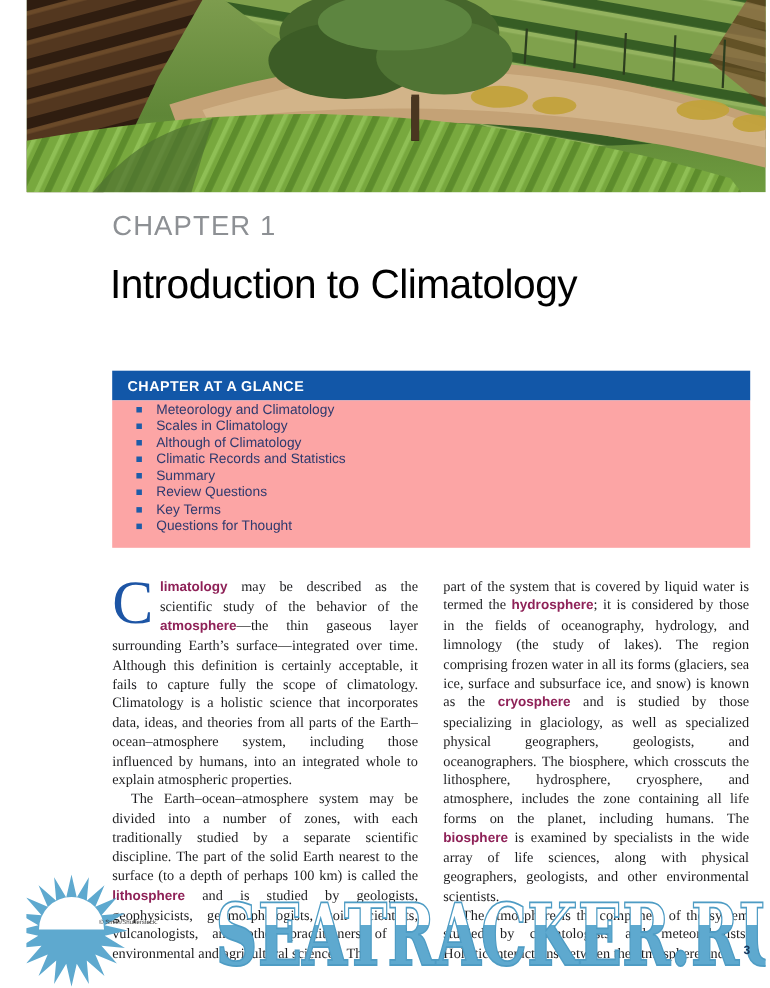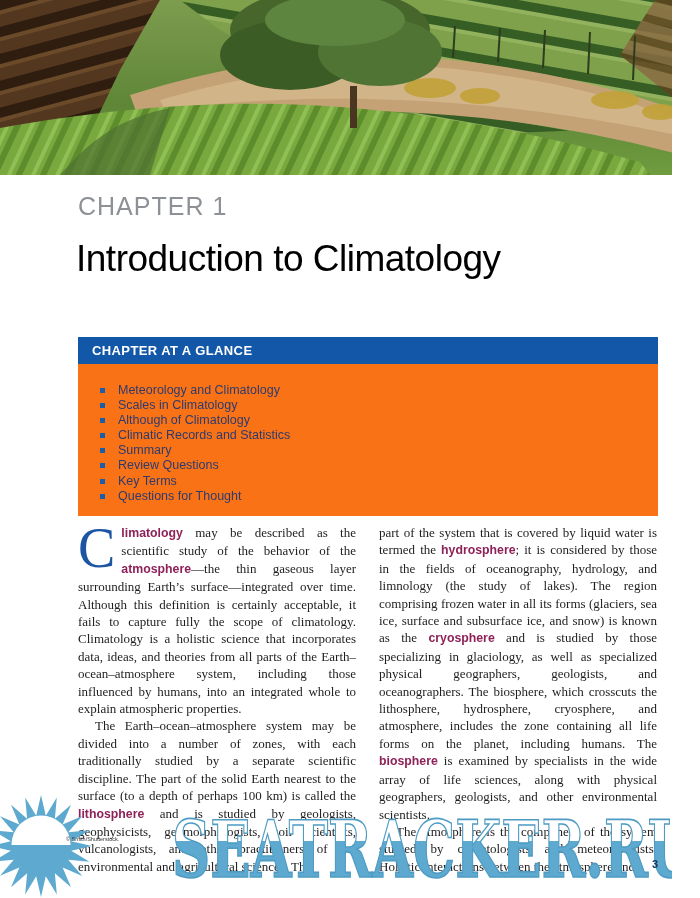--- a/index.html
+++ b/index.html
@@ -1,34 +1,34 @@
 <!DOCTYPE html>
 <html><head>
 <meta charset="utf-8">
 <style>
   html,body{margin:0;padding:0;background:#ffffff;}
   .page{position:relative;width:672px;height:898px;background:#ffffff;overflow:hidden;
-        font-family:"Liberation Serif",serif;color:#1d1d1f;}
+        font-family:"Liberation Serif",serif;color:#1d1d1f;margin-left:24px;}
 
   
   .banner{position:absolute;left:0;top:0;width:700px;height:175px;overflow:hidden;}
   .banner svg{display:block;}
 
   
   .eyebrow{position:absolute;left:78px;top:192px;font-family:"Liberation Sans",sans-serif;
            font-size:25px;font-weight:400;letter-spacing:1px;color:#8d9094;}
   .title{position:absolute;left:76px;top:238px;width:580px;font-family:"Liberation Sans",sans-serif;
          font-size:37px;font-weight:normal;color:#000000;letter-spacing:-0.5px;}
 
   
   .glance{position:absolute;left:78px;top:337px;width:580px;}
   .glance-bar{background:#1257a8;color:#ffffff;font-family:"Liberation Sans",sans-serif;
               font-weight:bold;font-size:13px;letter-spacing:0.4px;height:27px;
               line-height:27px;padding-left:14px;}
-  .glance-box{background:#f97316;padding:19px 14px 12px 22px;}
+  .glance-box{background:#fca5a5;padding:1px 14px 12px 22px;}
   .glance-box ul{margin:0;padding:0;list-style:none;}
   .glance-box li{position:relative;padding-left:18px;color:#2e3a6e;
                  font-family:"Liberation Sans",sans-serif;font-size:12.5px;line-height:15.1px;}
   .glance-box li::before{content:"";position:absolute;left:0;top:5px;width:5px;height:5px;
                  background:#1d5ca8;}
 
   
   .body-cols{position:absolute;left:78px;top:524px;width:580px;display:flex;gap:23px;}
   .col{width:278px;font-size:13px;line-height:17.4px;text-align:justify;}
   .col p{margin:0;}

